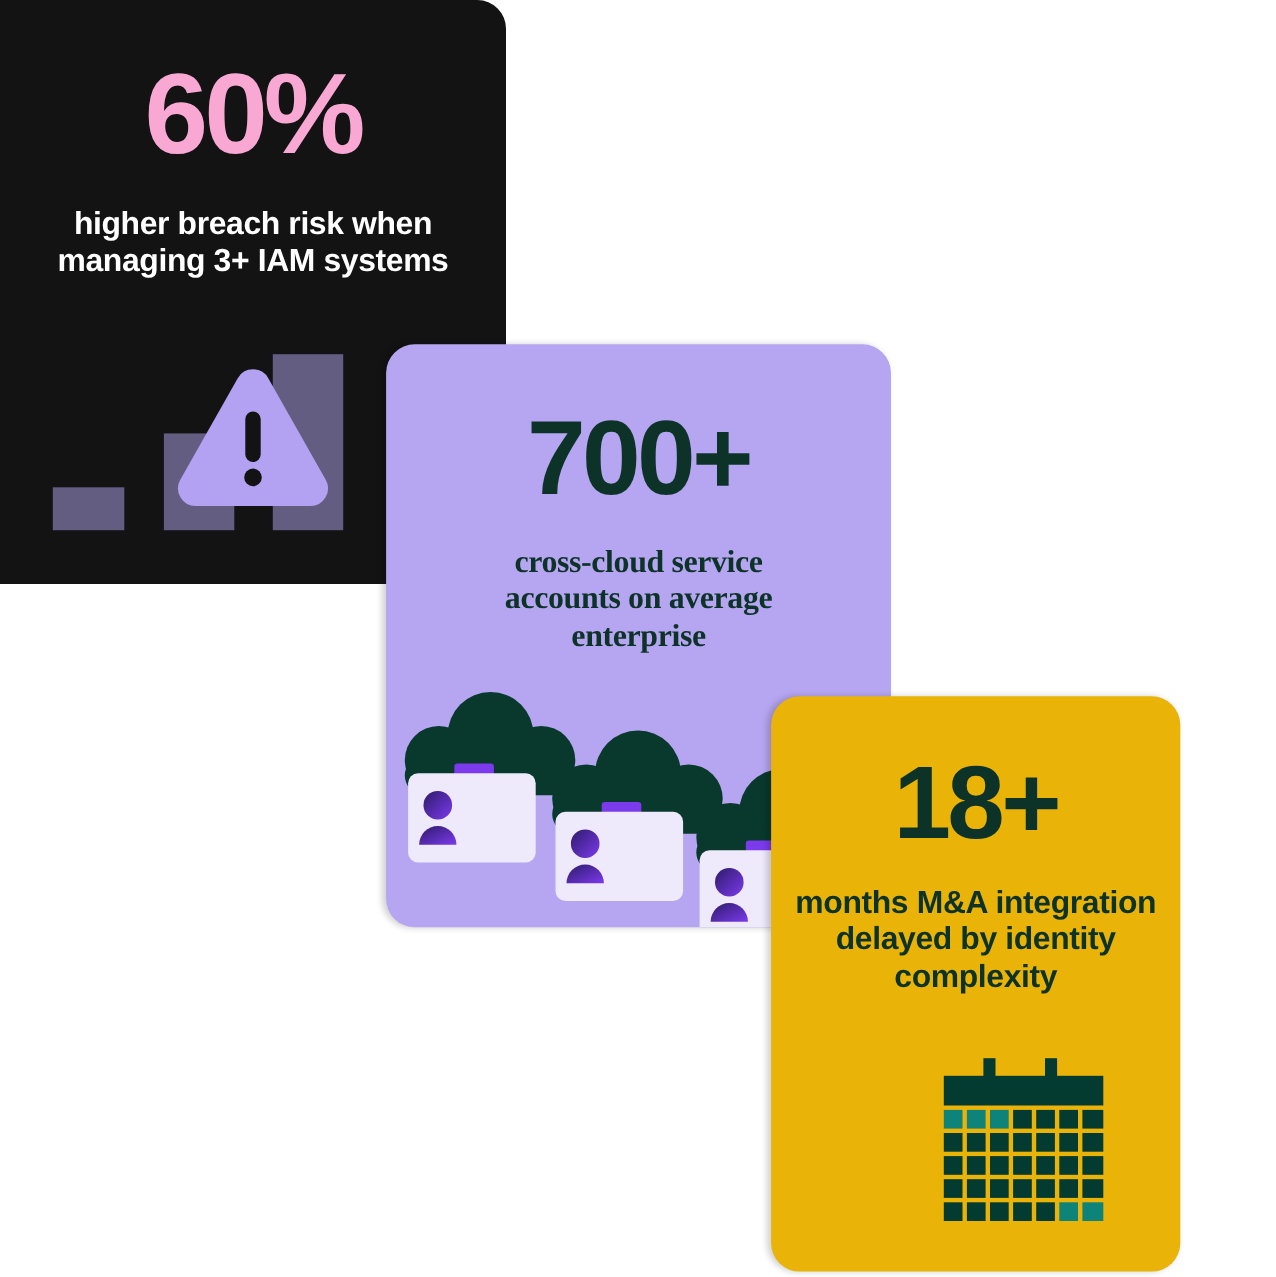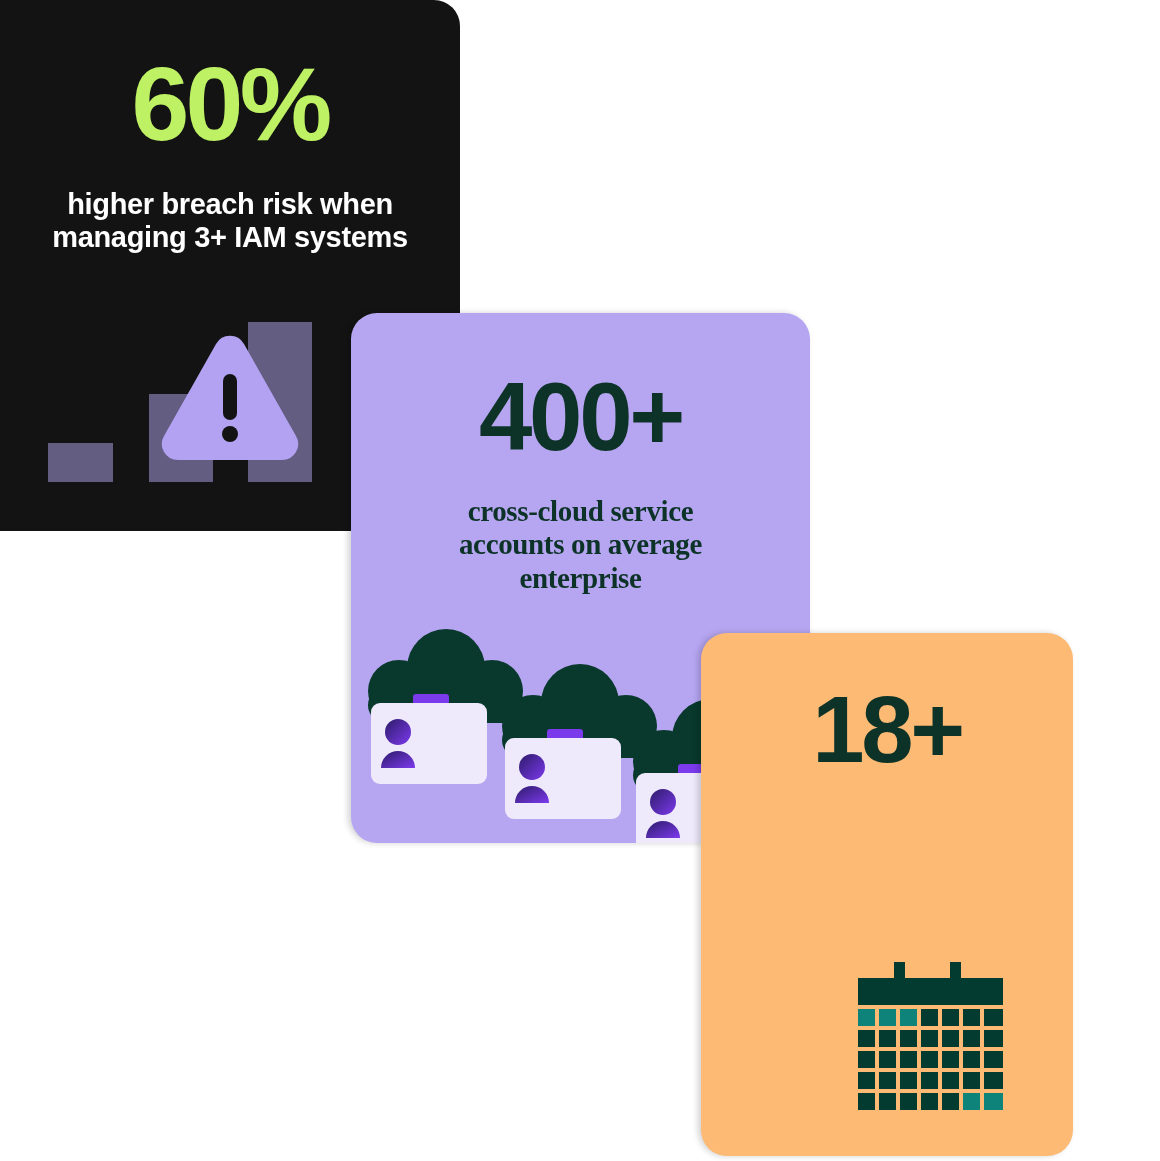--- a/index.html
+++ b/index.html
@@ -54,21 +54,21 @@
     left: -108px;
     top: 0px;
     width: 568px;
     height: 531px;
     background: #131313;
     border-radius: 0 26px 26px 26px;
   }
   #card-risk .card-inner { padding-top: 52px; }
   #card-risk .stat-value {
     font-size: 104px;
-    color: #bef264;
+    color: #f9a8d4;
     padding-left: 108px;
   }
   #card-risk .stat-label {
     font-size: 29px;
     color: #ffffff;
     margin-top: 32px;
     width: 390px;
     padding-left: 108px;
   }
   .risk-art {
@@ -109,21 +109,21 @@
     height: 530px;
     pointer-events: none;
   }
 
   
   #card-integration {
     left: 701px;
     top: 633px;
     width: 372px;
     height: 523px;
-    background: #fdba74;
+    background: #eab308;
     box-shadow: -3px 0 6px rgba(0,0,0,0.18);
   }
   #card-integration .card-inner { padding-top: 50px; }
   #card-integration .stat-value {
     font-size: 94px;
     color: #0d3328;
   }
   #card-integration .stat-label {
     font-size: 29px;
     color: #0d3328;
@@ -228,21 +228,21 @@
           <g fill="url(#avatarGrad)">
             <circle cx="312" cy="489" r="13"></circle>
             <path d="M295 525 a17 17 0 0 1 34 0 z"></path>
           </g>
         </g>
 
       </g>
     </svg>
 
     <div class="card-inner">
-      <div class="stat-value">400+</div>
+      <div class="stat-value">700+</div>
       <div class="stat-label">cross-cloud service accounts on average enterprise</div>
     </div>
   </div>
 
   <div class="card" id="card-integration">
 
     <svg class="cal-art" viewBox="0 0 452 523" aria-hidden="true">
       <g fill="#043b31">
         <rect x="193" y="329" width="11" height="22"></rect>
         <rect x="249" y="329" width="11" height="22"></rect>
@@ -288,16 +288,17 @@
         <rect x="199" y="460" width="17" height="17" fill="#043b31"></rect>
         <rect x="220" y="460" width="17" height="17" fill="#043b31"></rect>
         <rect x="241" y="460" width="17" height="17" fill="#043b31"></rect>
         <rect x="262" y="460" width="17" height="17" fill="#0e8379"></rect>
         <rect x="283" y="460" width="19" height="17" fill="#0e8379"></rect>
       </g>
     </svg>
 
     <div class="card-inner">
       <div class="stat-value">18+</div>
+      <div class="stat-label">months M&amp;A integration delayed by identity complexity</div>
     </div>
   </div>
 
 </div>
 
 </body></html>

